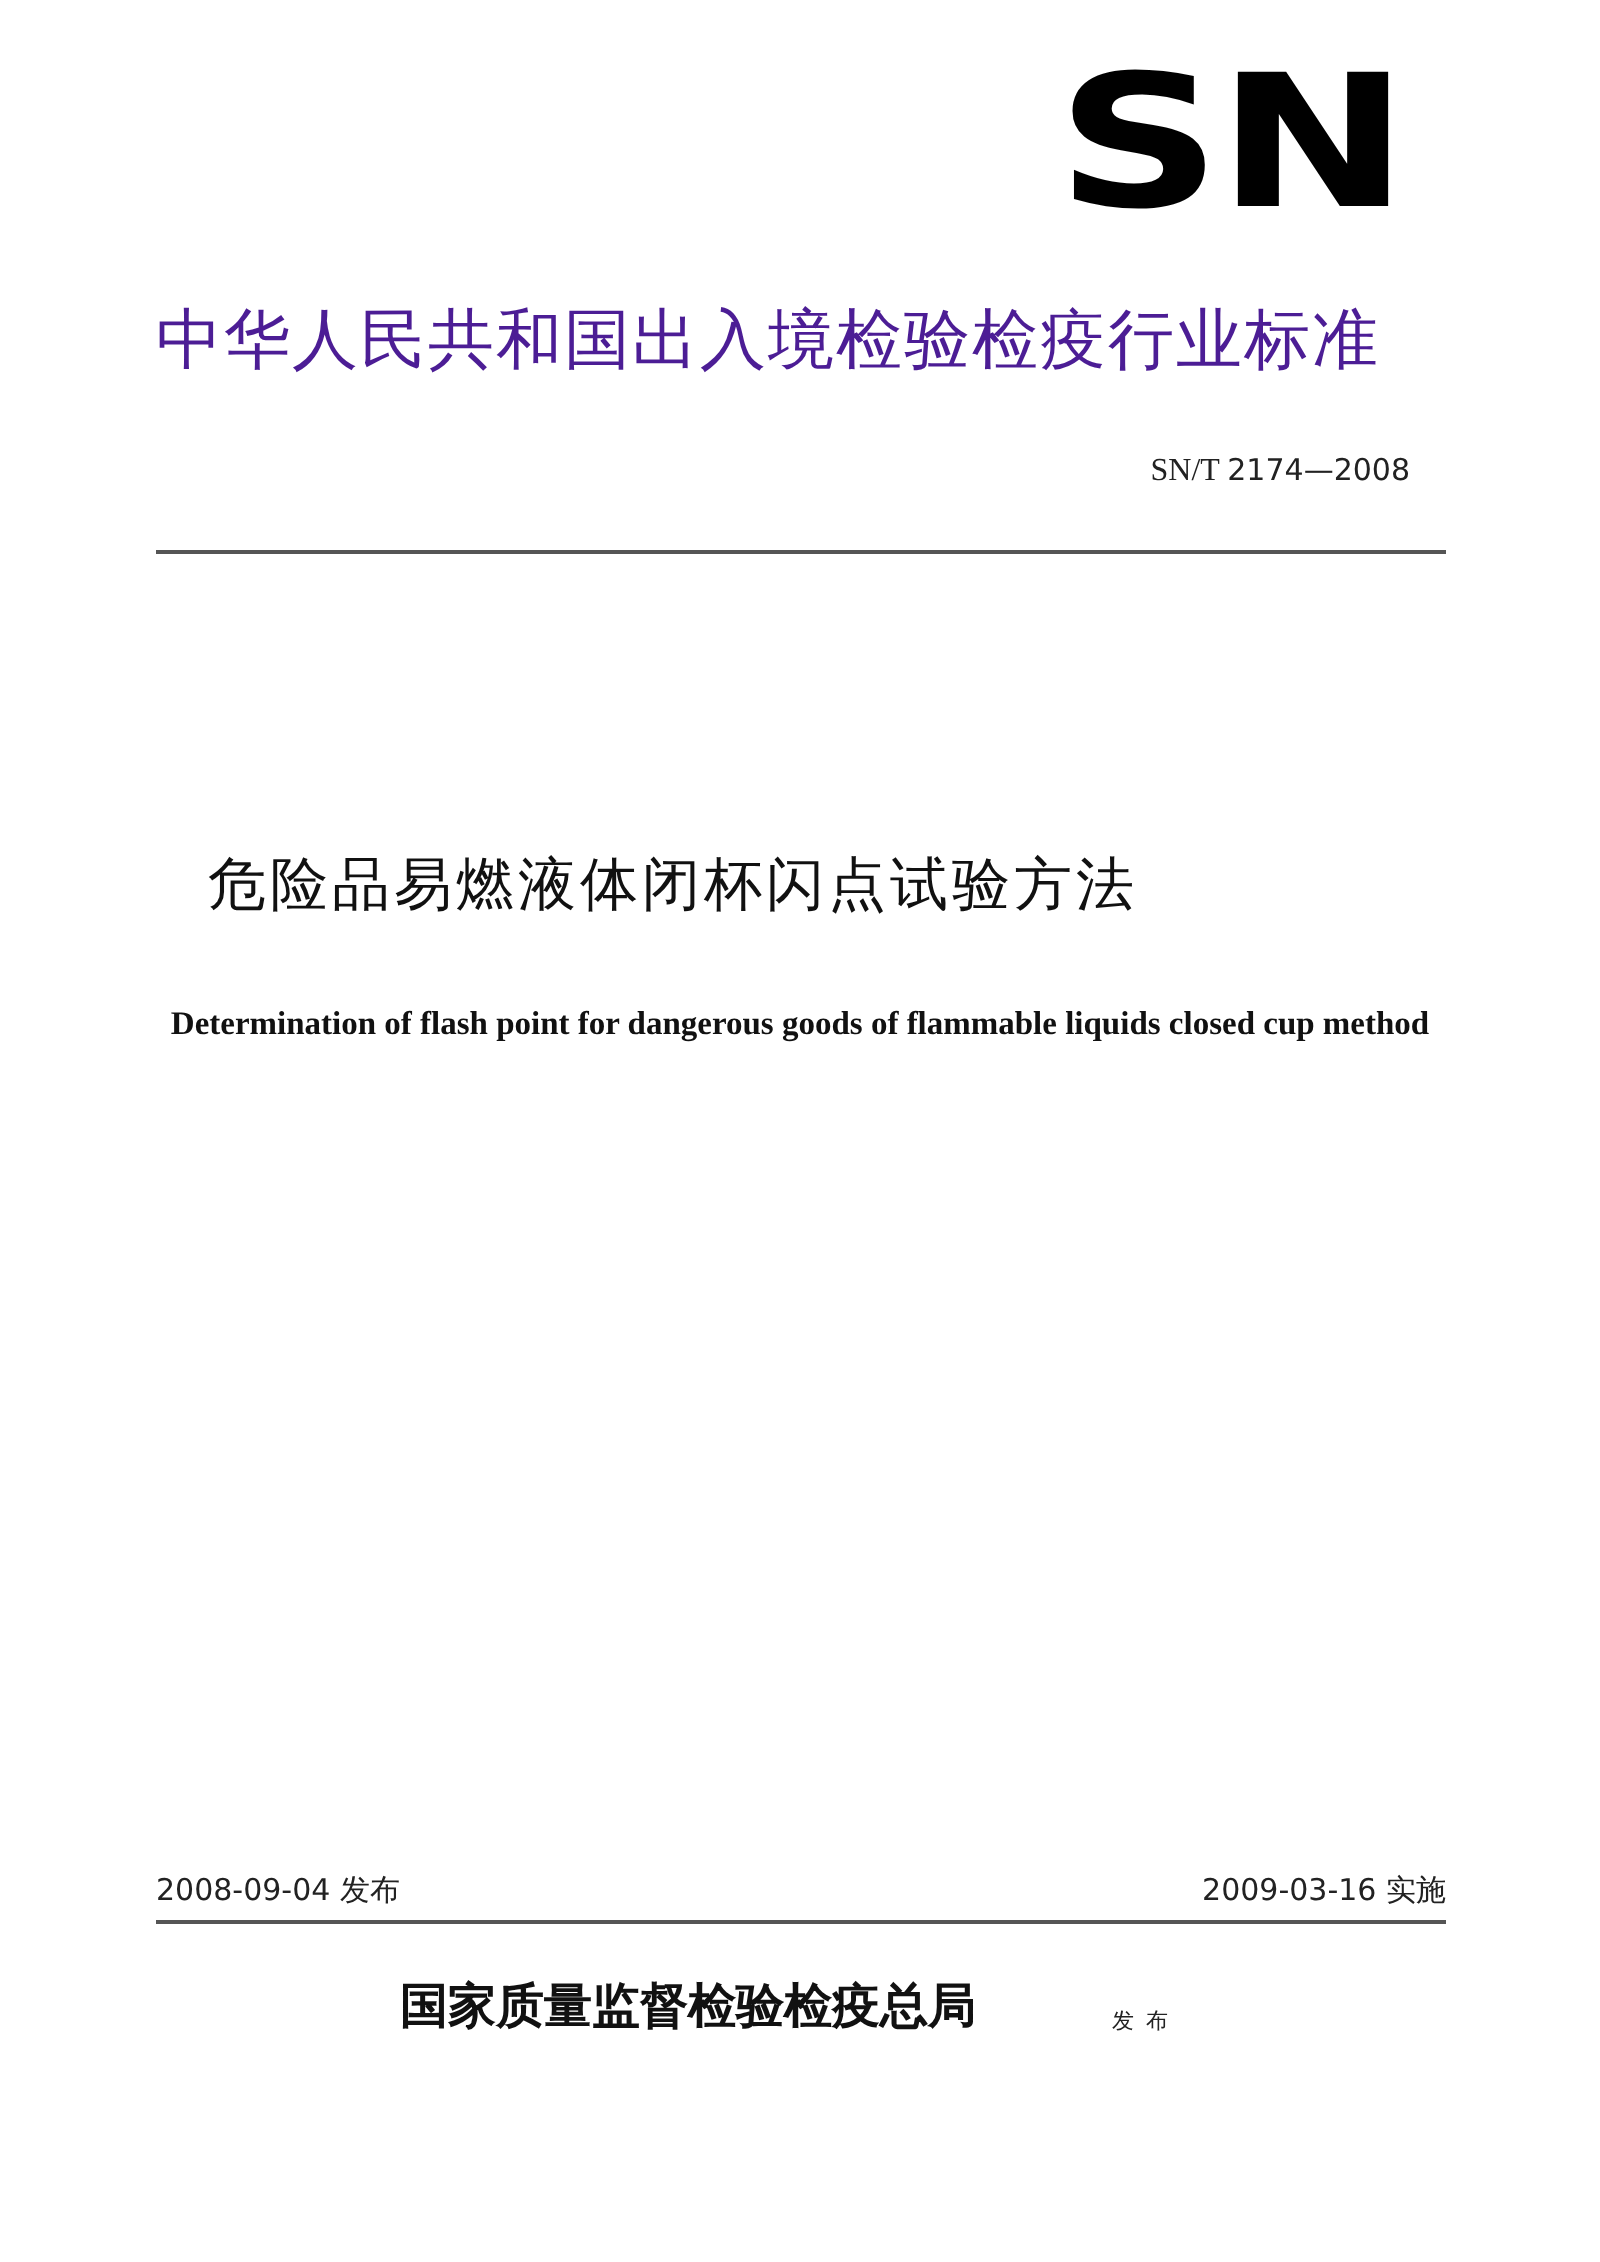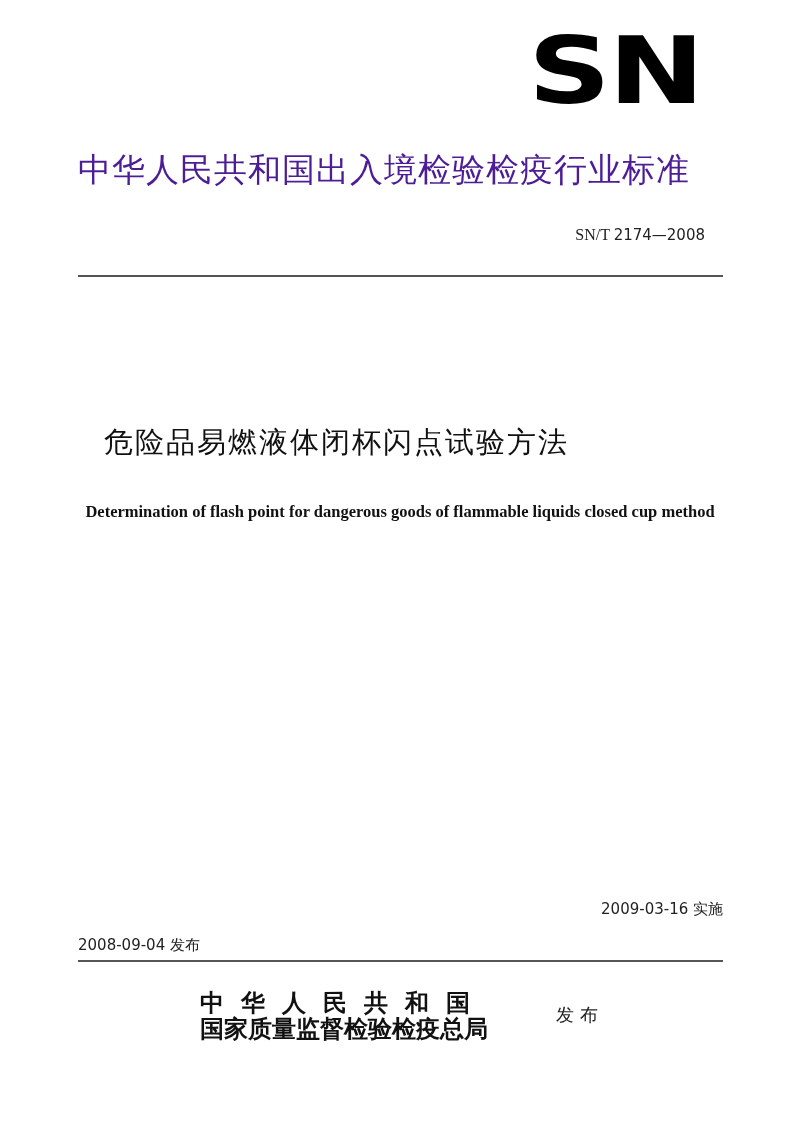--- a/index.html
+++ b/index.html
@@ -5,26 +5,26 @@
   html, body { margin: 0; padding: 0; background: #ffffff; }
   body { width: 800px; height: 1131px; position: relative; overflow: hidden; color: #111; font-family: "DejaVu Sans", sans-serif; }
   .logo { position: absolute; left: 528px; top: 32px; font-family: "DejaVu Sans", sans-serif; font-weight: 900; font-size: 92px; letter-spacing: -2px; line-height: 80px; color: #000; transform: scaleX(1.25); transform-origin: left top; }
   .industry-title { position: absolute; left: 78px; top: 148px; width: 650px; font-size: 33px; letter-spacing: 1px; white-space: nowrap; color: #4c1d95; }
   .std-number { position: absolute; right: 95px; top: 226px; font-family: "Liberation Serif", serif; font-size: 16px; color: #222; }
   .std-number .num { font-family: "DejaVu Sans", sans-serif; font-size: 15px; }
   .rule-top { position: absolute; left: 78px; top: 275px; width: 645px; height: 2px; background: #555; }
   .doc-title { position: absolute; left: 0; top: 423px; width: 673px; text-align: center; font-size: 29px; letter-spacing: 2px; color: #111; }
   .en-title { position: absolute; left: 80px; top: 498px; width: 640px; text-align: center; font-family: Liberation Serif, serif; font-weight: bold; font-size: 16.5px; line-height: 27px; color: #111; }
   .issue-date { position: absolute; left: 78px; top: 936px; font-size: 15px; color: #222; }
-  .impl-date { position: absolute; right: 77px; top: 900px; font-size: 15px; color: #222; }
+  .impl-date { position: absolute; right: 77px; top: 936px; font-size: 15px; color: #222; }
   .rule-bottom { position: absolute; left: 78px; top: 960px; width: 645px; height: 2px; background: #555; }
   .issuer { position: absolute; left: 200px; top: 990px; }
   .issuer-line1 { font-family: "DejaVu Serif", serif; font-weight: bold; font-size: 24px; letter-spacing: 17px; line-height: 26px; white-space: nowrap; color: #111; }
   .issuer-line2 { font-family: "DejaVu Serif", serif; font-weight: bold; font-size: 24px; letter-spacing: 0px; line-height: 26px; white-space: nowrap; color: #111; }
-  .issuer-action { position: absolute; left: 556px; top: 1003px; font-size: 18px; letter-spacing: 6px; color: #222; }
+  .issuer-action { position: absolute; left: 556px; top: 1003px; font-size: 11px; letter-spacing: 6px; color: #222; }
 </style>
 </head>
 <body>
 
 <div class="logo">SN</div>
 
 <div class="industry-title">中华人民共和国出入境检验检疫行业标准</div>
 
 <div class="std-number">
   <span>SN/T</span>
@@ -36,16 +36,15 @@
 <div class="doc-title">危险品易燃液体闭杯闪点试验方法</div>
 
 <div class="en-title">Determination of flash point for dangerous goods of flammable liquids closed cup method</div>
 
 <div class="issue-date">2008-09-04 发布</div>
 <div class="impl-date">2009-03-16 实施</div>
 
 <div class="rule-bottom"></div>
 
 <div class="issuer">
-  <div class="issuer-line1">中华人民共和国</div>
   <div class="issuer-line2">国家质量监督检验检疫总局</div>
 </div>
 <div class="issuer-action">发布</div>
 
 </body></html>

